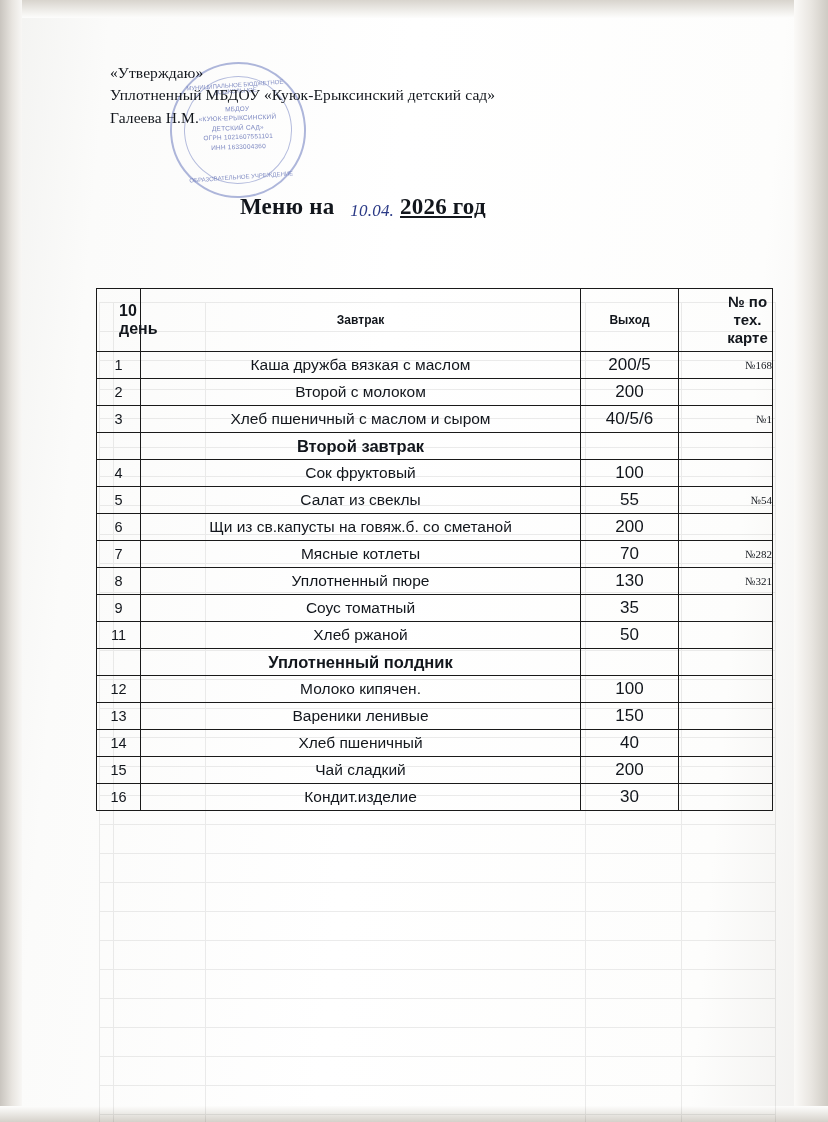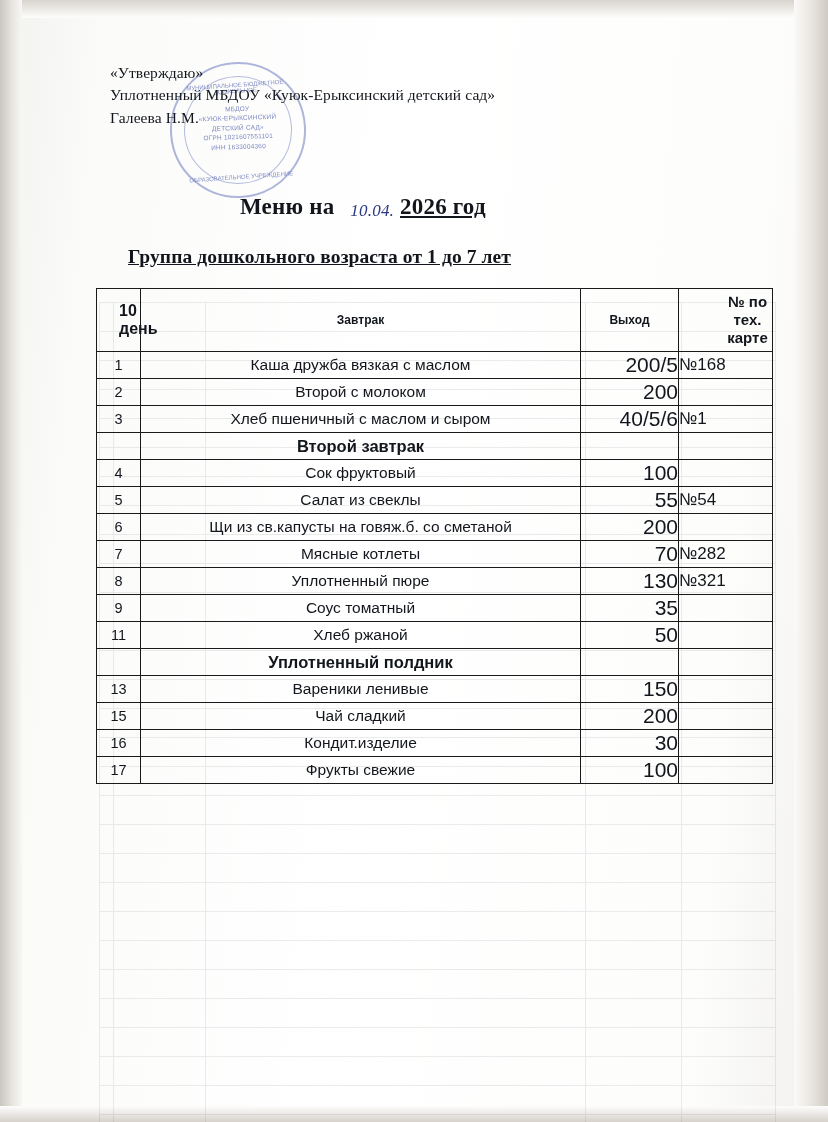--- a/index.html
+++ b/index.html
@@ -192,28 +192,28 @@
   td.name {
     text-align: center;
     font-family: "Liberation Sans", sans-serif;
     font-size: 15.5px;
   }
   td.name.section {
     font-weight: bold;
     font-size: 16.5px;
   }
   td.out {
+    text-align: center;
+    font-family: "Liberation Sans", sans-serif;
+    font-size: 17px;
+  }
+  td.card {
     text-align: right;
-    font-family: "Liberation Sans", sans-serif;
-    font-size: 21px;
-  }
-  td.card {
-    text-align: left;
-    font-family: Liberation Sans, sans-serif;
-    font-size: 17px;
+    font-family: Liberation Serif, serif;
+    font-size: 11px;
   }
 
   
   .ghost {
     position: absolute;
     left: 96px;
     top: 288px;
     width: 676px;
     height: 800px;
     opacity: .085;
@@ -263,21 +263,20 @@
     <div class="header">
       <div class="l1">«Утверждаю»</div>
       <div class="l2">Уплотненный МБДОУ  «Куюк-Ерыксинский   детский сад»</div>
       <div class="l3">Галеева Н.М.</div>
     </div>
 
     <div class="title-row">
       <span class="menu-word">Меню на</span><span class="hand-date">10.04.</span><span class="year">2026 год</span>
     </div>
 
-    <div class="subtitle">Группа дошкольного возраста от 1 до 7 лет</div>
 
     <div class="ghost">
       <table>
         <colgroup>
             <col class="g1">
             <col class="g2">
             <col class="g3">
             <col class="g4">
             <col class="g5">
           </colgroup>
@@ -573,41 +572,47 @@
               <td class="out">50</td>
               <td class="card"></td>
             </tr>
             <tr class="r">
               <td class="num"></td>
               <td class="name section">Уплотненный полдник</td>
               <td class="out"></td>
               <td class="card"></td>
             </tr>
             <tr class="r">
+              <td class="num">12</td>
+              <td class="name">Молоко кипячен.</td>
+              <td class="out">100</td>
+              <td class="card"></td>
+            </tr>
+            <tr class="r">
               <td class="num">13</td>
               <td class="name">Вареники ленивые</td>
               <td class="out">150</td>
               <td class="card"></td>
             </tr>
             <tr class="r">
+              <td class="num">14</td>
+              <td class="name">Хлеб пшеничный</td>
+              <td class="out">40</td>
+              <td class="card"></td>
+            </tr>
+            <tr class="r">
               <td class="num">15</td>
               <td class="name">Чай сладкий</td>
               <td class="out">200</td>
               <td class="card"></td>
             </tr>
             <tr class="r">
               <td class="num">16</td>
               <td class="name">Кондит.изделие</td>
               <td class="out">30</td>
               <td class="card"></td>
             </tr>
-            <tr class="r">
-              <td class="num">17</td>
-              <td class="name">Фрукты свежие</td>
-              <td class="out">100</td>
-              <td class="card"></td>
-            </tr>
           </tbody>
       </table>
     </div>
 
   </div>
 </div>
 
 </body></html>

